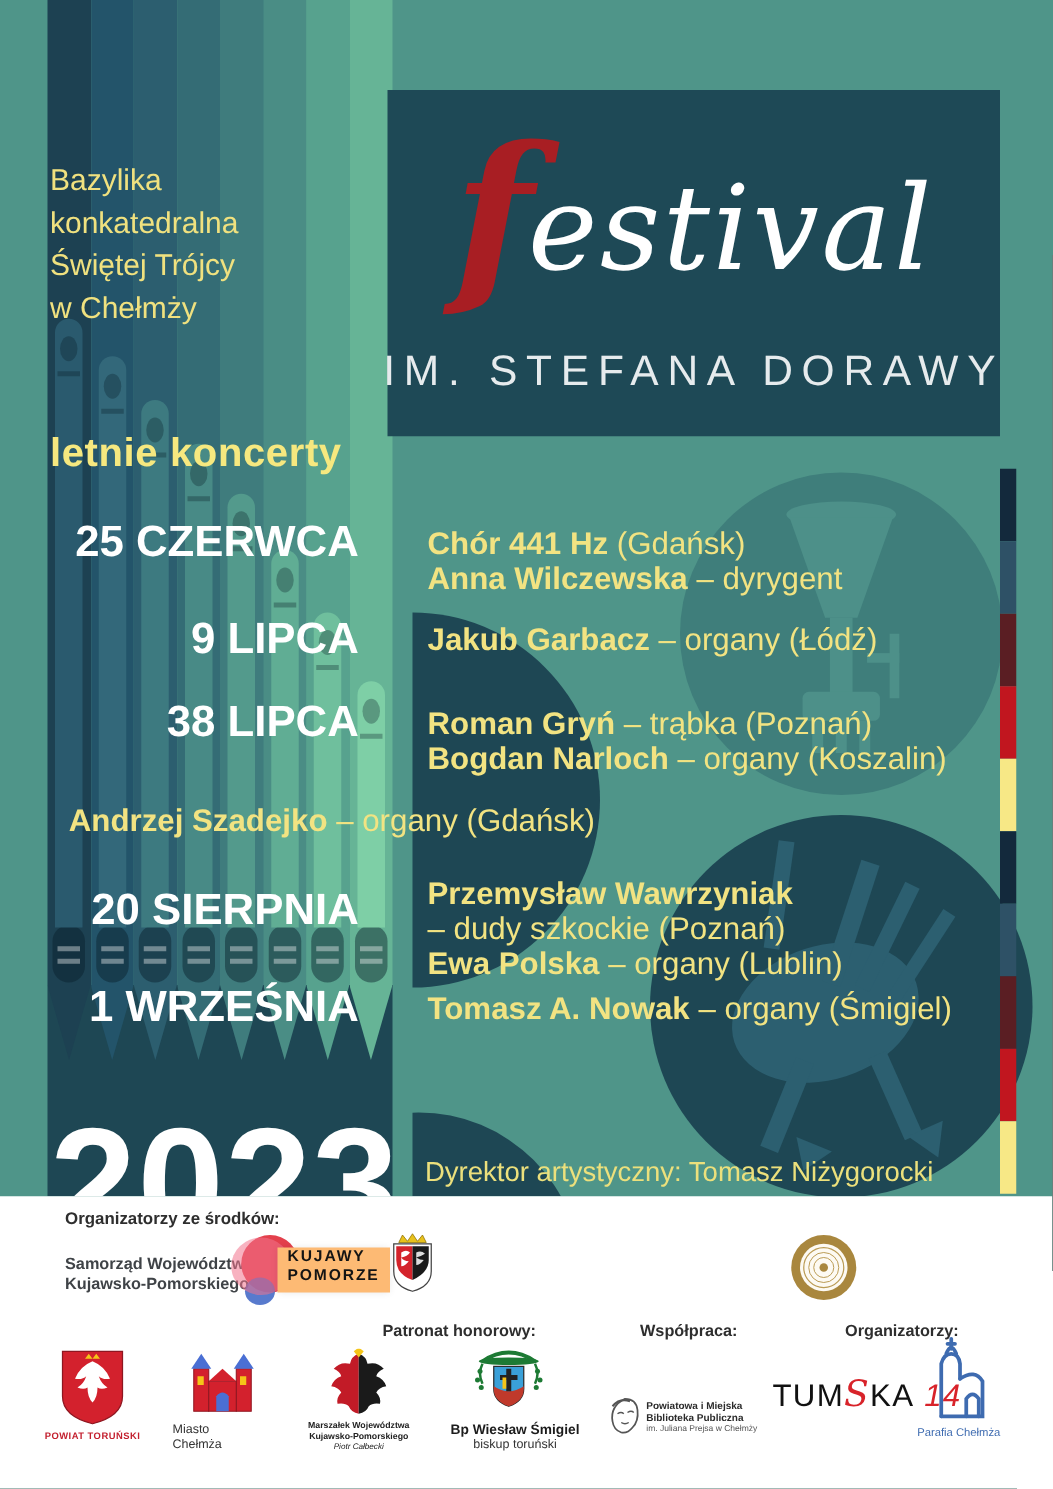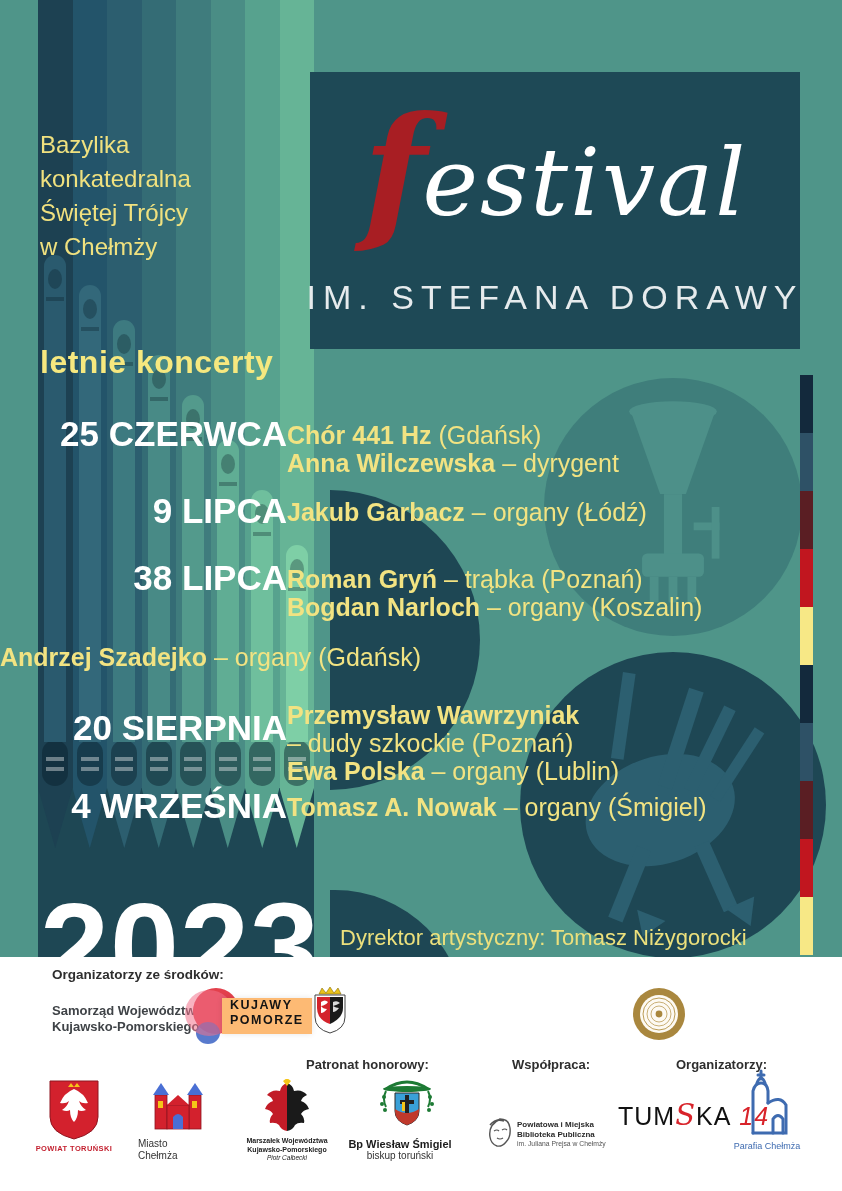--- a/index.html
+++ b/index.html
@@ -37,21 +37,21 @@
   .logo-rest{font-family:"DejaVu Serif",serif;font-style:italic;font-weight:400;font-size:94px;color:#ffffff;letter-spacing:2px;}
   .logo-sub{font-size:34px;letter-spacing:7px;color:#e6ebed;font-weight:400;margin-top:6px;white-space:nowrap;}
 
   .venue{position:absolute;left:40px;top:128px;font-size:24px;line-height:34px;color:#f0e17f;z-index:5;}
   .series{position:absolute;left:40px;top:344px;font-size:32px;font-weight:800;color:#f6e87f;z-index:5;letter-spacing:.5px;}
 
   
   .schedule{position:absolute;left:0;top:421px;width:812px;z-index:6;}
   .srow{display:flex;align-items:flex-start;}
   .sdate{width:287px;text-align:right;font-size:35px;font-weight:800;color:#fff;line-height:34px;margin-top:-4px;white-space:nowrap;}
-  .slines{}
+  .slines{margin-left:55px;}
   .sline{font-size:25px;line-height:28px;color:#f2e382;font-weight:400;white-space:nowrap;}
   .sline .b{font-weight:700;}
   .srow.r2{margin-top:21px}.srow.r3{margin-top:37px}.srow.r4{margin-top:22px}
   .srow.r5{margin-top:30px}.srow.r6{margin-top:8px}
   .srow.push .sdate{margin-top:10px}
 
   .year{position:absolute;left:40px;top:885px;font-size:124px;font-weight:800;color:#fff;line-height:1;letter-spacing:1px;z-index:7;}
   .director{position:absolute;left:340px;top:925px;font-size:22px;color:#ece07c;z-index:7;}
 
   
@@ -70,21 +70,21 @@
   .lp1{left:306px;}.lp2{left:512px;}.lp3{left:676px;}
   .f-powiat{left:48px;top:122px;}
   .cap-red{font-size:7.5px;font-weight:800;color:#c31f2e;letter-spacing:.4px;text-align:center;}
   .f-powiat-label{left:24px;top:187px;width:100px;}
   .f-chelmza{left:151px;top:124px;}
   .f-chelmza-label{left:138px;top:181px;width:80px;font-size:10px;line-height:12px;color:#333;text-align:left;}
   .f-marszalek{left:260px;top:122px;}
   .f-marszalek-label{left:232px;top:180px;width:110px;text-align:center;font-size:7px;line-height:8.5px;font-weight:700;color:#222;}
   .f-marszalek-label .it{font-weight:400;font-style:italic;font-size:6.5px;position:static;}
   .f-biskup{left:378px;top:118px;}
-  .f-biskup-label{left:340px;top:181px;width:120px;text-align:center;color:#1c1c1c;}
+  .f-biskup-label{left:352px;top:181px;width:120px;text-align:center;color:#1c1c1c;}
   .f-biskup-label .b1{position:static;font-size:11px;font-weight:800;}
   .f-biskup-label .b2{position:static;font-size:10px;font-weight:500;color:#333;}
   .f-bib-face{left:487px;top:160px;}
   .f-bib{left:517px;top:163px;font-size:8px;line-height:9.5px;font-weight:800;color:#2a2a2a;}
   .f-bib .g{position:static;font-size:6.8px;font-weight:500;color:#555;}
   .f-tumska{left:618px;top:141px;font-weight:400;font-size:25px;color:#111;letter-spacing:1px;white-space:nowrap;}
   .f-tumska .rs{color:#d8232a;font-family:"DejaVu Serif",serif;font-style:italic;font-size:29px;}
   .f-tumska .rn{color:#d8232a;font-style:italic;}
   .f-parafia{left:737px;top:112px;}
   .f-parafia-label{left:722px;top:184px;width:90px;text-align:center;font-size:9px;color:#3e6bb0;}
@@ -280,21 +280,21 @@
       </div>
       <div class="srow r5 push">
         <div class="sdate">20 SIERPNIA</div>
         <div class="slines">
           <div class="sline"><span class="b">Przemysław Wawrzyniak</span><span></span></div>
           <div class="sline"><span class="b"></span><span>– dudy szkockie (Poznań)</span></div>
           <div class="sline"><span class="b">Ewa Polska</span><span> – organy (Lublin)</span></div>
         </div>
       </div>
       <div class="srow r6">
-        <div class="sdate">4 WRZEŚNIA</div>
+        <div class="sdate">1 WRZEŚNIA</div>
         <div class="slines">
           <div class="sline"><span class="b">Tomasz A. Nowak</span><span> – organy (Śmigiel)</span></div>
         </div>
       </div>
     </div>
 
     <div class="year">2023</div>
     <div class="director">Dyrektor artystyczny: Tomasz Niżygorocki</div>
   </div>
 

